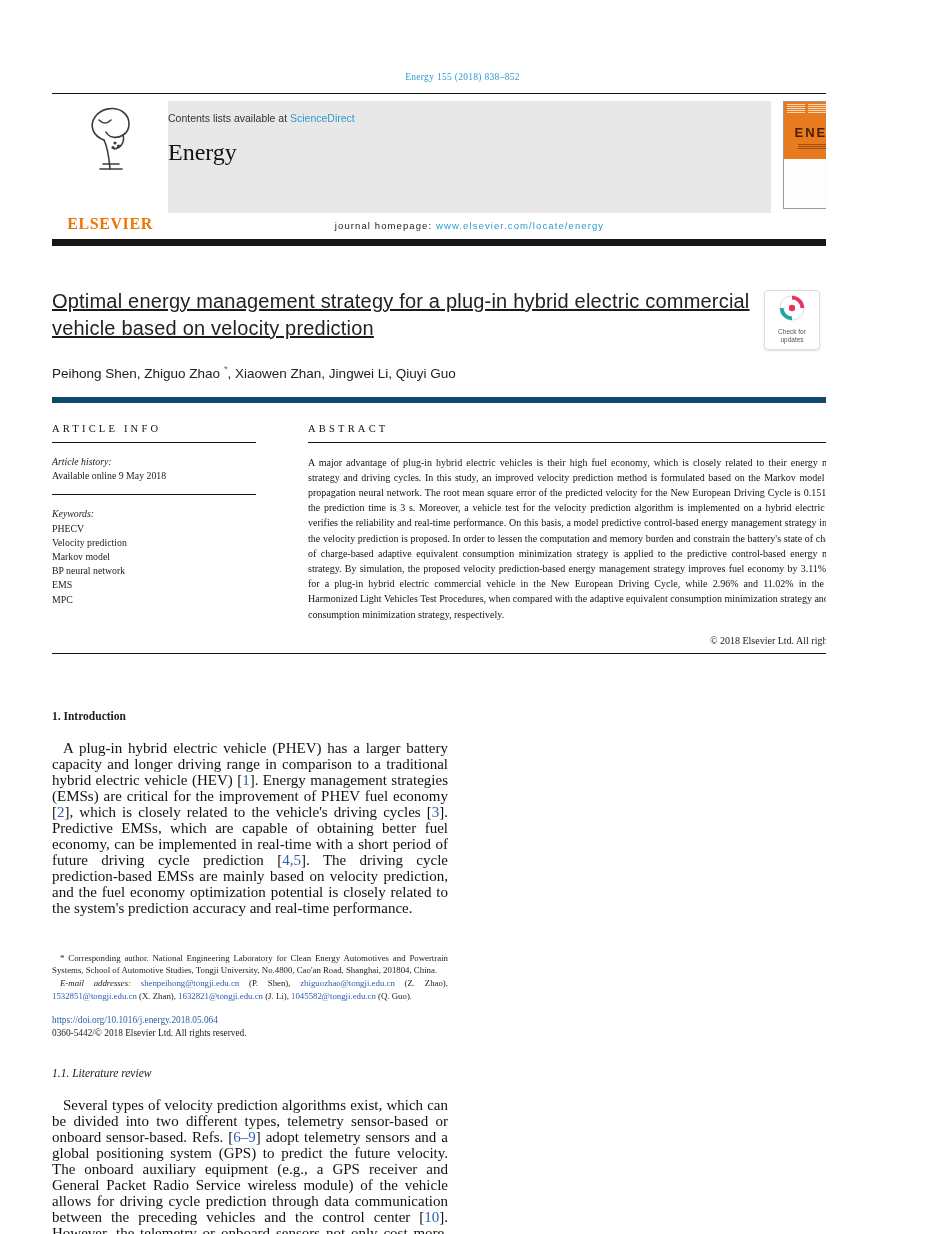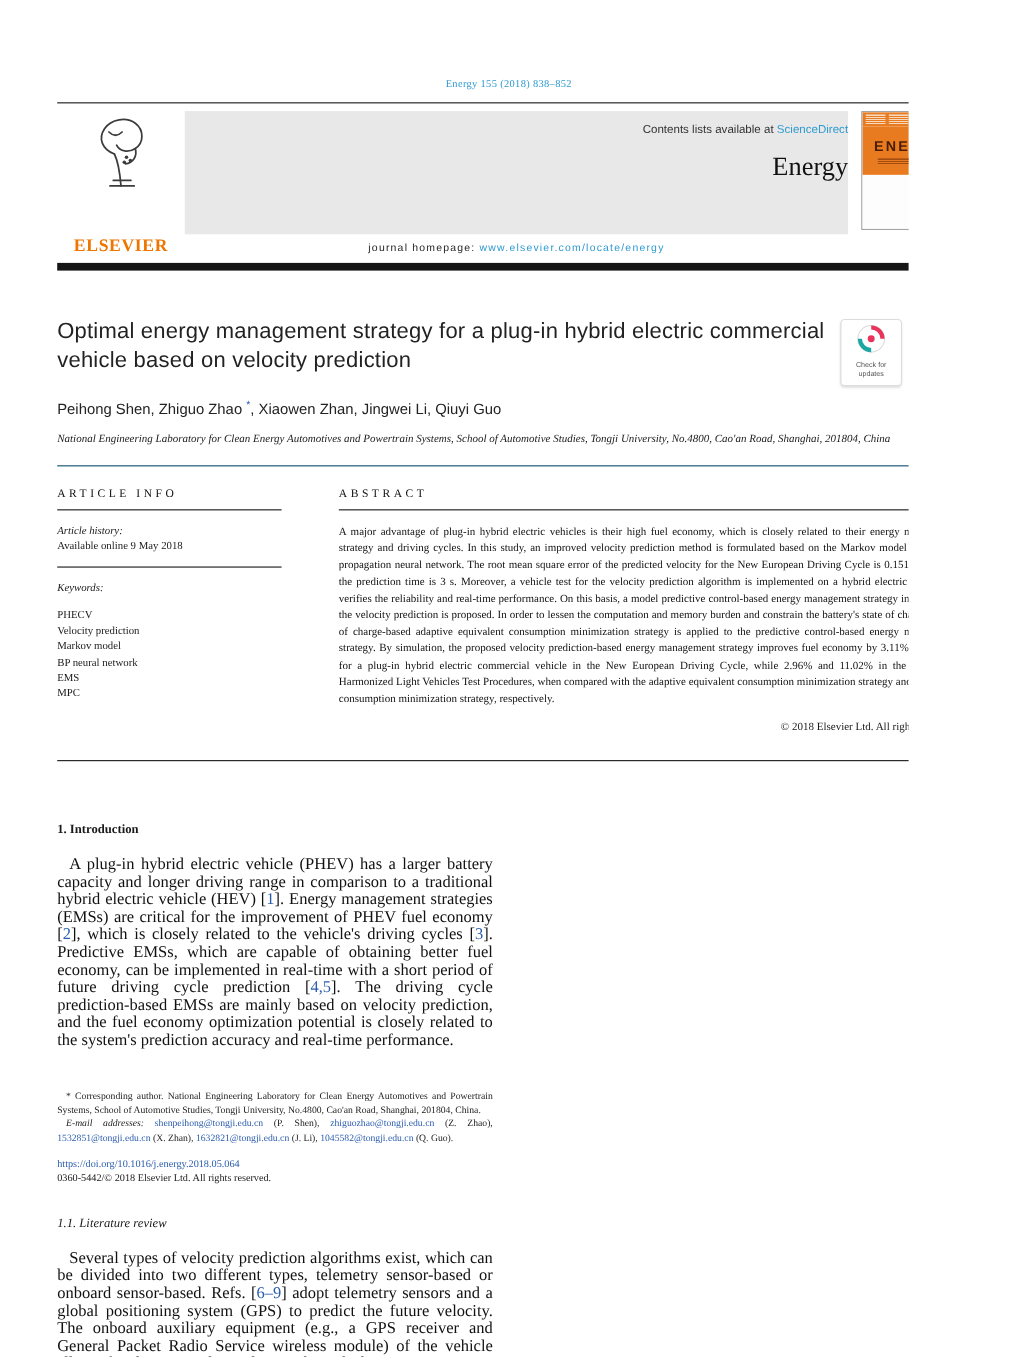--- a/index.html
+++ b/index.html
@@ -15,21 +15,21 @@
 
   .rule{border:0;border-top:1px solid #141414;margin:11px 0 0;}
 
   
   .header-row{display:flex;margin-top:7px;align-items:stretch;}
   .logo-col{width:116px;flex:none;display:flex;flex-direction:column;align-items:center;
             justify-content:space-between;padding:2px 0 0;gap:40px;}
   .elsevier-word{font-family:"Liberation Serif",serif;font-weight:bold;color:#ee7500;
                  font-size:16px;letter-spacing:.6px;}
   .banner-col{flex:1;display:flex;flex-direction:column;min-width:0;}
-  .banner-gray{background:#e8e8e8;text-align:right;padding:11px 0 16px;flex:1;}
+  .banner-gray{background:#e8e8e8;text-align:left;padding:11px 0 16px;flex:1;}
   .contents-line{font-family:"Liberation Sans",sans-serif;font-size:10.5px;color:#333;}
   .journal-name{font-family:"Liberation Serif",serif;font-size:24px;color:#111;margin-top:15px;}
   .homepage-line{font-family:"Liberation Sans",sans-serif;font-size:9.5px;letter-spacing:1.1px;
                  text-align:center;padding:7px 0 2px;color:#222;white-space:nowrap;}
 
   
   .cover-col{width:90px;flex:none;margin-left:12px;}
   .cover{width:88px;height:106px;border:1px solid #9a9a9a;background:#fdfdfd;overflow:hidden;}
   .cover-topstrip{display:flex;gap:3px;padding:2px 3px;background:#e87a1f;}
   .cover-topstrip div{flex:1;height:9px;
@@ -38,43 +38,43 @@
                 align-items:center;justify-content:center;}
   .cover-energy{font-family:"Liberation Sans",sans-serif;font-weight:bold;font-size:13px;
                 letter-spacing:2px;color:#4a1d05;}
   .cover-sub{width:60px;height:6px;margin-top:4px;
       background:repeating-linear-gradient(#a34d10 0 1px,transparent 1px 2px);}
   .cover-body{position:relative;height:100%;background:#fdfdfd;}
 
   .black-bar{height:7px;background:#161616;margin-top:6px;}
 
   
-  .title-block{position:relative;margin-top:42px;}
+  .title-block{position:relative;margin-top:42px;text-decoration:underline;}
   h1.article-title{margin:0;max-width:700px;font-family:"Liberation Sans",sans-serif;
       font-weight:normal;font-size:20px;line-height:27px;color:#222;letter-spacing:.2px;}
   .check-badge{position:absolute;top:2px;right:53px;width:50px;padding:3px 2px 4px;
       border:1px solid #dcdcdc;border-radius:4px;background:#fff;text-align:center;
       box-shadow:0 1px 2px rgba(0,0,0,.12);}
   .check-text{font-family:"Liberation Sans",sans-serif;font-size:6.5px;line-height:1.3;
       color:#555;margin-top:2px;}
   .authors{margin-top:21px;font-family:"Liberation Sans",sans-serif;font-size:13.5px;color:#222;}
   .affiliation{margin-top:12px;font-style:italic;font-size:10px;line-height:1.55;max-width:805px;}
 
   
-  .info-section{margin-top:16px;border-top:1px solid #0c4a6e;border-bottom:1px solid #141414;
-      display:flex;gap:52px;padding:20px 0 24px;}
+  .info-section{margin-top:16px;border-top:6px solid #0c4a6e;border-bottom:1px solid #141414;
+      display:flex;gap:52px;padding:20px 0 7px;}
   .info-left{width:204px;flex:none;}
   .info-right{flex:1;min-width:0;}
   .sec-heading{font-size:10.5px;letter-spacing:3.2px;padding-bottom:8px;
       border-bottom:1px solid #141414;color:#111;}
   .hist-label,.kw-label{font-style:italic;font-size:9.8px;margin-top:13px;}
   .hist-value{font-size:9.8px;margin-top:3px;}
   .info-divider{border:0;border-top:1px solid #141414;margin:13px 0 0;}
   .keyword{font-size:9.8px;line-height:1.45;}
-  .kw-list{margin-top:13px;}
+  .kw-list{margin-top:3px;}
   .abstract-text{font-size:10px;line-height:15.2px;text-align:justify;margin-top:12px;color:#111;}
   .copyright{font-size:10px;text-align:right;margin-top:13px;}
 
   
   .body-columns{display:flex;gap:29px;margin-top:56px;flex-direction:column;}
   .col{width:396px;min-width:0;}
   h2.h-intro{margin:0 0 18px;font-size:11.5px;font-weight:bold;}
   h3.h-lit{margin:0 0 18px;font-size:11.5px;font-weight:normal;font-style:italic;}
   .body-para{margin:0;font-size:15px;line-height:16px;text-align:justify;text-indent:11px;color:#111;}
 
@@ -154,21 +154,20 @@
           <path d="M15 4 A11 11 0 0 1 26 15" stroke="#e8345c" stroke-width="4" fill="none"></path>
           <path d="M4 15 A11 11 0 0 0 15 26" stroke="#1ba7a4" stroke-width="4" fill="none"></path>
           <circle cx="15" cy="15" r="3.4" fill="#e8345c"></circle>
         </svg>
         <div class="check-text">Check for updates</div>
       </div>
     </div>
 
     <div class="authors">Peihong Shen, Zhiguo Zhao <sup class="link">*</sup>, Xiaowen Zhan, Jingwei Li, Qiuyi Guo</div>
 
-    <div class="affiliation">National Engineering Laboratory for Clean Energy Automotives and Powertrain Systems, School of Automotive Studies, Tongji University, No.4800, Cao'an Road, Shanghai, 201804, China</div>
 
     <div class="info-section">
       <div class="info-left">
         <div class="sec-heading">ARTICLE INFO</div>
         <div class="hist-label">Article history:</div>
         <div class="hist-value">Available online 9 May 2018</div>
         <hr class="info-divider">
         <div class="kw-label">Keywords:</div>
         <div class="kw-list">
           <div class="keyword">PHECV</div>

